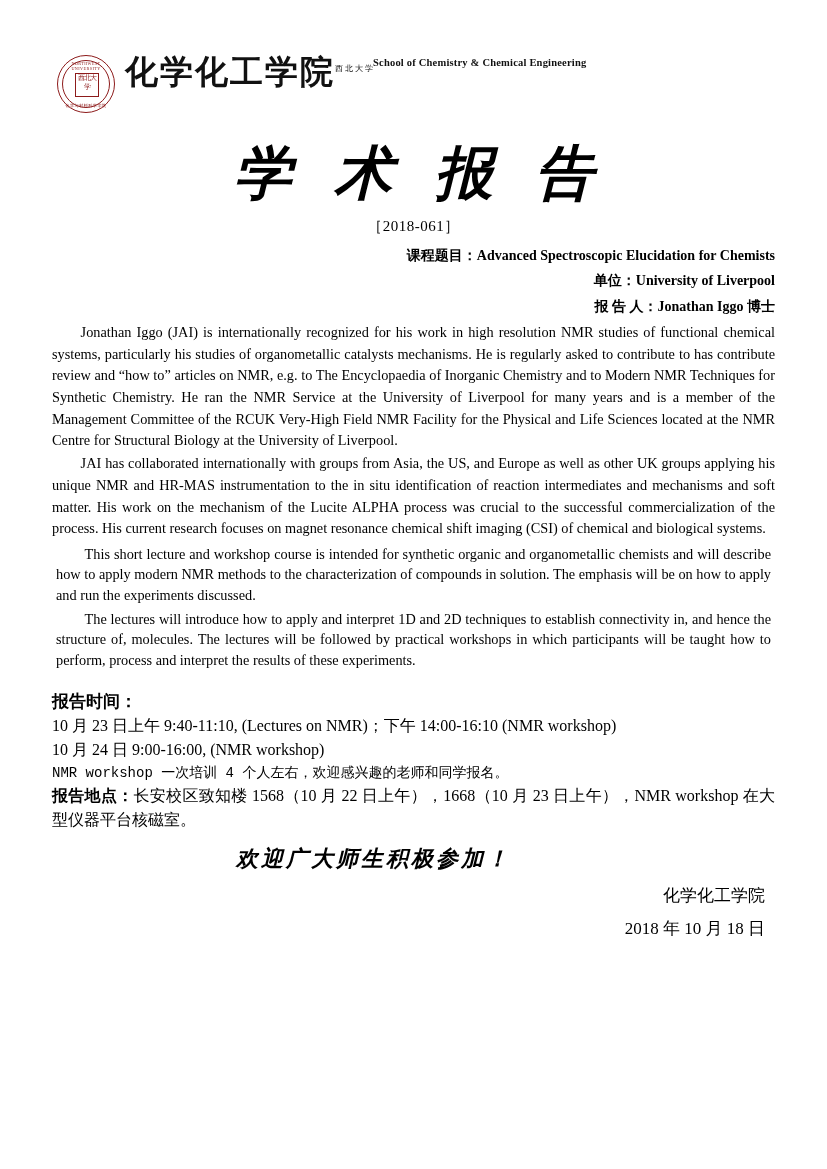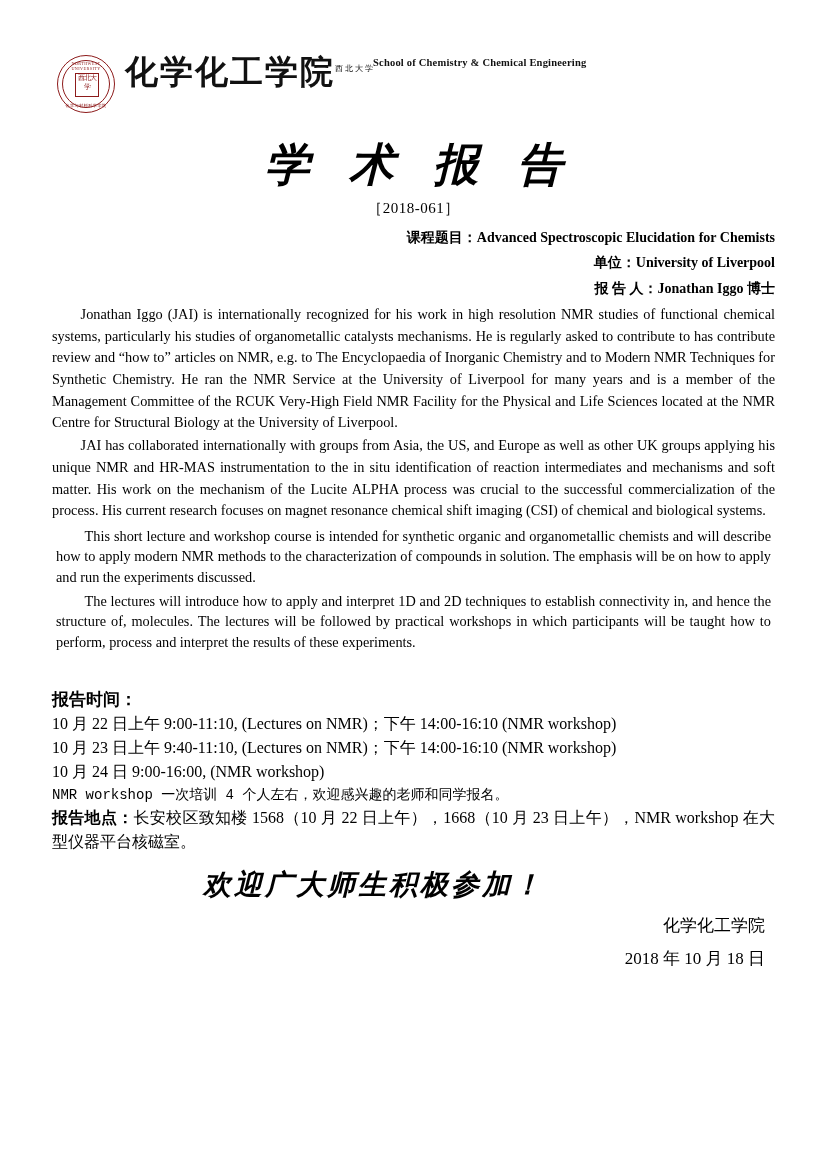--- a/index.html
+++ b/index.html
@@ -97,21 +97,21 @@
     font-weight: bold;
     letter-spacing: 0.2px;
     margin-top: 2px;
     color: #111;
   }
 
   
   .doc-title {
     text-align: center;
     font-family: "Liberation Serif", serif;
-    font-size: 45px;
+    font-size: 58px;
     font-weight: bold;
     font-style: italic;
     letter-spacing: 14px;
     margin: 22px 0 4px 0;
     padding-left: 14px;
   }
   .doc-code {
     text-align: center;
     font-size: 15px;
     letter-spacing: 0.5px;
@@ -149,21 +149,21 @@
   .para.tight {
     line-height: 1.42;
     margin: 4px;
   }
   .gap-md { height: 16px; }
 
   
   .sched-head {
     font-size: 17px;
     font-weight: bold;
-    margin: 16px 0 1px 0;
+    margin: 0 0 1px 0;
   }
   .sched-line {
     font-size: 16px;
     line-height: 1.5;
   }
   .sched-note {
     font-family: Liberation Mono, monospace;
     font-size: 14px;
     line-height: 1.6;
   }
@@ -171,21 +171,21 @@
     font-size: 16px;
     line-height: 1.5;
     text-align: justify;
   }
   .venue .vlabel {
     font-weight: bold;
   }
 
   .welcome {
     text-align: center;
-    font-size: 28px;
+    font-size: 22px;
     font-weight: bold;
     font-style: italic;
     letter-spacing: 3px;
     margin: 12px 0 6px 0;
     padding-right: 80px;
   }
 
   .signoff {
     text-align: right;
     font-size: 17px;
@@ -229,21 +229,20 @@
 
   <div class="para">Jonathan Iggo (JAI) is internationally recognized for his work in high resolution NMR studies of functional chemical systems, particularly his studies of organometallic catalysts mechanisms. He is regularly asked to contribute to has contribute review and “how to” articles on NMR, e.g. to The Encyclopaedia of Inorganic Chemistry and to Modern NMR Techniques for Synthetic Chemistry. He ran the NMR Service at the University of Liverpool for many years and is a member of the Management Committee of the RCUK Very-High Field NMR Facility for the Physical and Life Sciences located at the NMR Centre for Structural Biology at the University of Liverpool.</div>
   <div class="para">JAI has collaborated internationally with groups from Asia, the US, and Europe as well as other UK groups applying his unique NMR and HR-MAS instrumentation to the in situ identification of reaction intermediates and mechanisms and soft matter. His work on the mechanism of the Lucite ALPHA process was crucial to the successful commercialization of the process. His current research focuses on magnet resonance chemical shift imaging (CSI) of chemical and biological systems.</div>
 
   <div class="para tight">This short lecture and workshop course is intended for synthetic organic and organometallic chemists and will describe how to apply modern NMR methods to the characterization of compounds in solution. The emphasis will be on how to apply and run the experiments discussed.</div>
   <div class="para tight">The lectures will introduce how to apply and interpret 1D and 2D techniques to establish connectivity in, and hence the structure of, molecules. The lectures will be followed by practical workshops in which participants will be taught how to perform, process and interpret the results of these experiments.</div>
 
   <div class="gap-md"></div>
 
   <div class="sched-head">报告时间：</div>
-  <div class="sched-line">10 月 22 日上午 9:00-11:10, (Lectures on NMR)；下午 14:00-16:10 (NMR workshop)</div>
   <div class="sched-line">10 月 23 日上午 9:40-11:10, (Lectures on NMR)；下午 14:00-16:10 (NMR workshop)</div>
   <div class="sched-line">10 月 24 日 9:00-16:00, (NMR workshop)</div>
   <div class="sched-note">NMR workshop 一次培训 4 个人左右，欢迎感兴趣的老师和同学报名。</div>
   <div class="venue">
     <span class="vlabel">报告地点：</span><span>长安校区致知楼 1568（10 月 22 日上午），1668（10 月 23 日上午），NMR workshop 在大型仪器平台核磁室。</span>
   </div>
 
   <div class="welcome">欢迎广大师生积极参加！</div>
 
   <div class="signoff">

